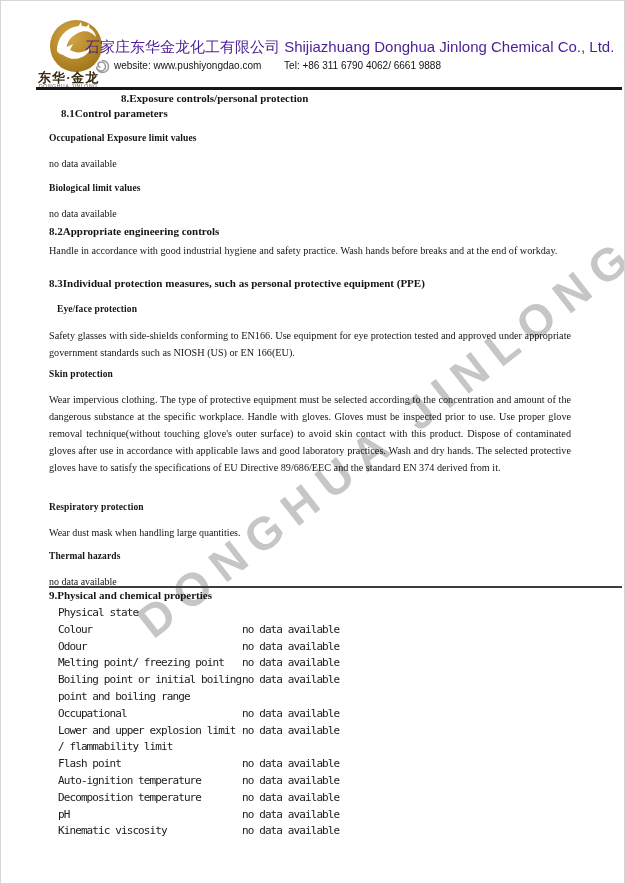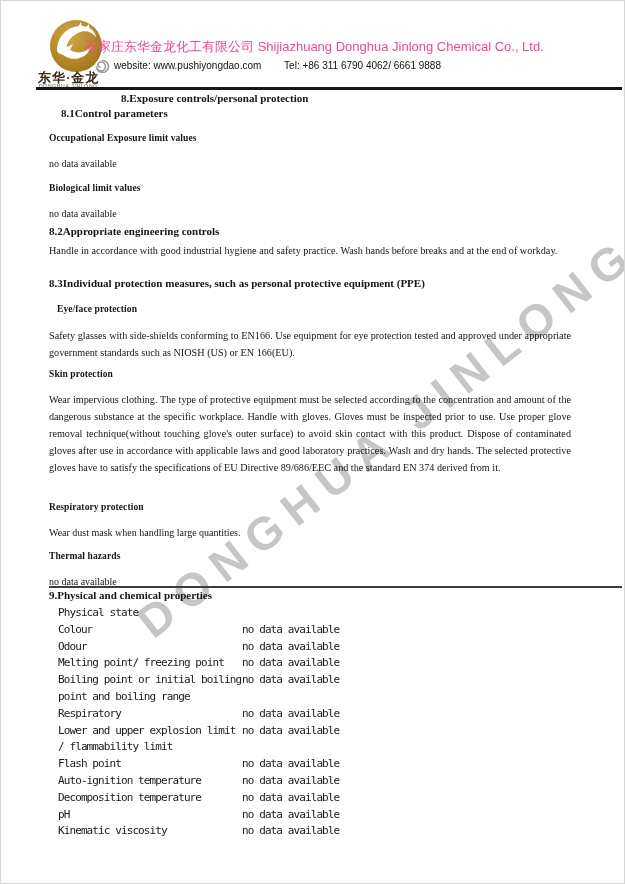--- a/index.html
+++ b/index.html
@@ -24,21 +24,21 @@
     position:absolute; left:37px; top:68px; z-index:1;
     font-weight:bold; font-size:13px; letter-spacing:1px; color:#3a2b17;
   }
   .logo-en {
     position:absolute; left:38px; top:82px; z-index:1;
     font-family:"Liberation Sans", sans-serif; font-size:5px;
     letter-spacing:0.7px; color:#5a5248;
   }
   .company-line1 {
     position:absolute; left:84px; top:37px; z-index:1; white-space:nowrap;
-    font-family:"Liberation Sans", sans-serif; font-size:13px; color:#ec4899;
+    font-family:"Liberation Sans", sans-serif; font-size:15px; color:#4c1d95;
   }
   .company-line1 .cn { font-family:"Liberation Serif", serif; }
   .company-line2 {
     position:absolute; left:113px; top:59px; z-index:1; white-space:nowrap;
     font-family:"Liberation Sans", sans-serif; font-size:10px; color:#111;
   }
   .company-line2 .tel { margin-left:20px; }
   .header-rule { position:absolute; left:35px; top:86px; width:586px; height:2.6px; background:#161616; z-index:1; }
   
   .abs { position:absolute; z-index:1; }
@@ -128,21 +128,21 @@
       </div>
     <div class="trow">
         <span class="tlabel">Melting point/ freezing point</span>
         <span class="tvalue">no data available</span>
       </div>
     <div class="trow">
         <span class="tlabel">Boiling point or initial boiling point and boiling range</span>
         <span class="tvalue">no data available</span>
       </div>
     <div class="trow">
-        <span class="tlabel">Respiratory</span>
+        <span class="tlabel">Occupational</span>
         <span class="tvalue">no data available</span>
       </div>
     <div class="trow">
         <span class="tlabel">Lower and upper explosion limit / flammability limit</span>
         <span class="tvalue">no data available</span>
       </div>
     <div class="trow">
         <span class="tlabel">Flash point</span>
         <span class="tvalue">no data available</span>
       </div>

